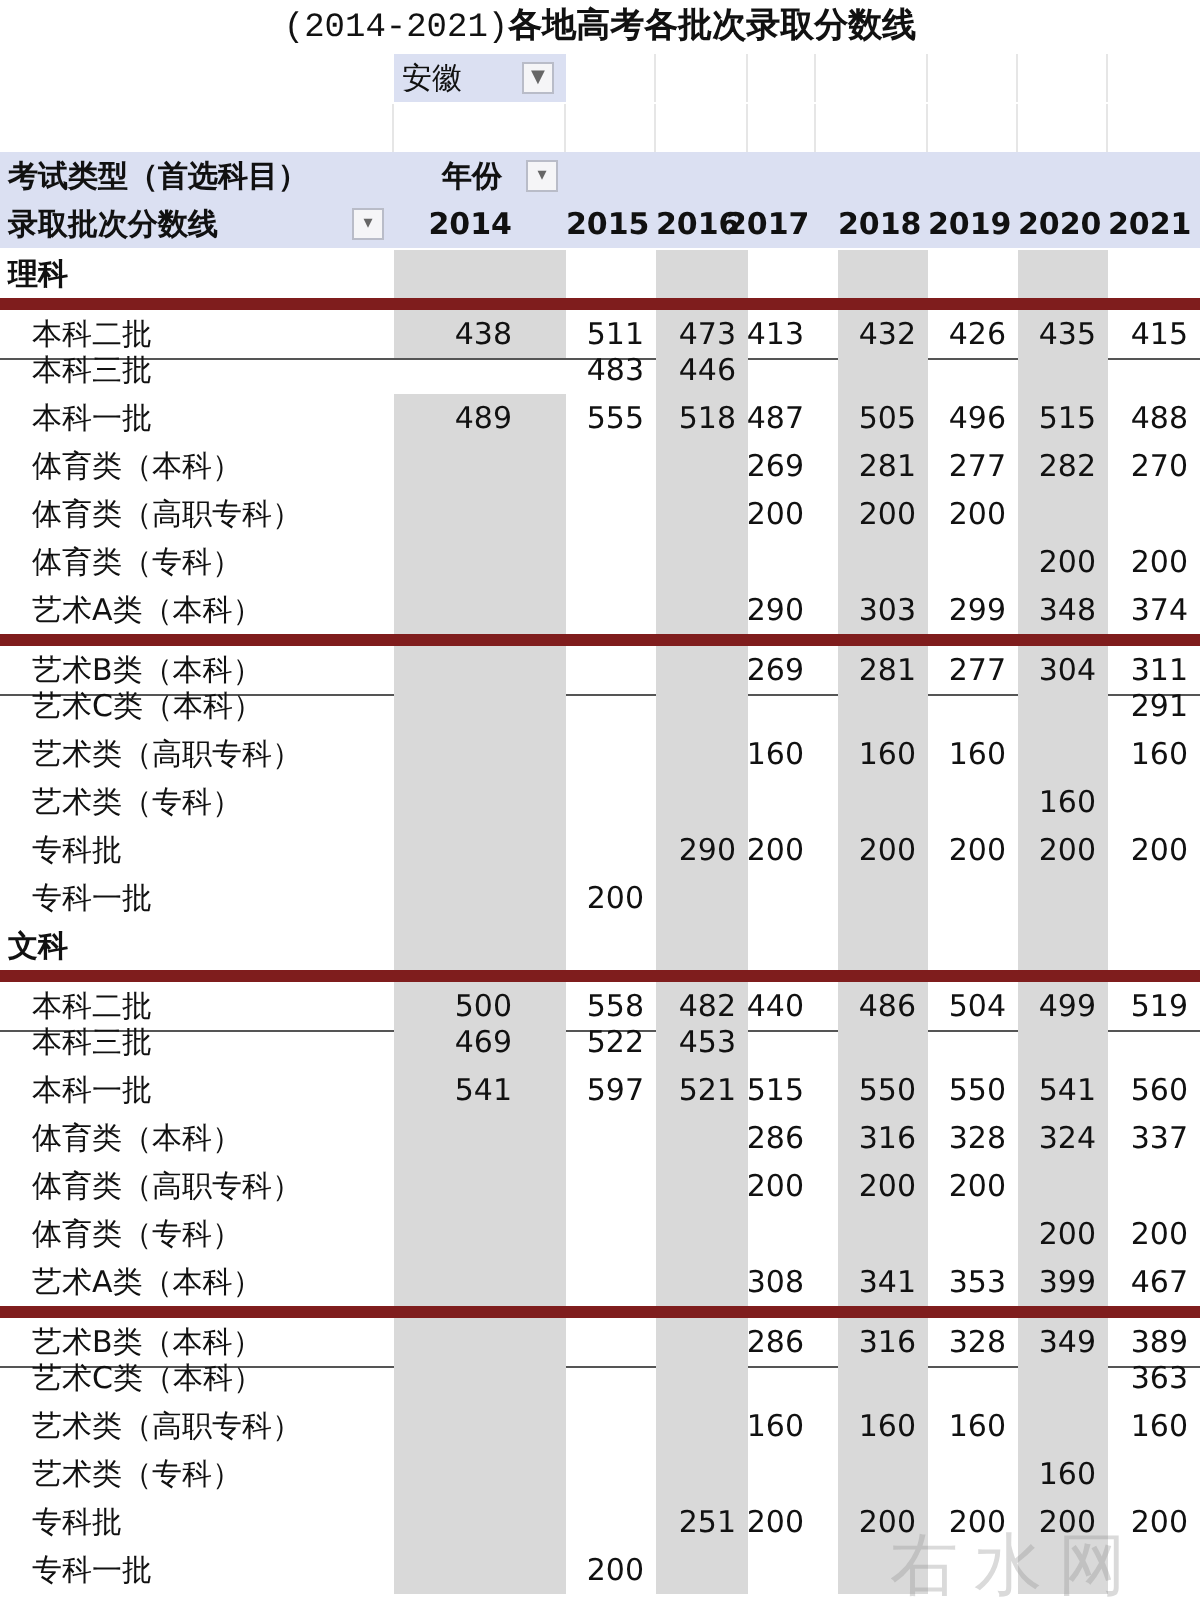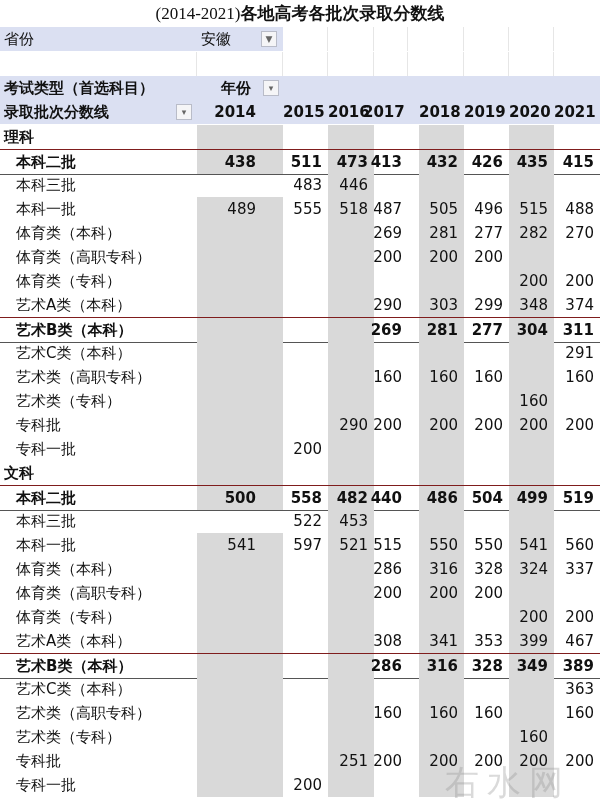--- a/index.html
+++ b/index.html
@@ -1,52 +1,51 @@
 <!DOCTYPE html>
 <html><head>
 <meta charset="utf-8">
 <style>
   html, body { margin:0; padding:0; background:#ffffff; }
   body { width:600px; height:809px; overflow:hidden; font-family:"DejaVu Sans", "Liberation Sans", sans-serif; color:#111; position:relative; }
   .title { position:absolute; left:0; top:0; width:600px; height:27px; text-align:center; font-size:17px; font-weight:bold; line-height:27px; background:#fff; }
-  .title .yr { font-weight:normal; font-family:Liberation Serif, serif; }
+  .title .yr { font-weight:normal; font-family:Liberation Mono, monospace; }
   .grid { position:absolute; left:0; top:27px; width:600px; }
   .row { position:absolute; left:0; width:600px; height:24px; }
   .cell { position:absolute; top:0; height:100%; box-sizing:border-box; font-size:15px; line-height:24px; white-space:nowrap; }
   .lbl { left:0; width:197px; padding-left:4px; }
   .lbl.indent { padding-left:16px; }
   .num { text-align:right; padding-right:6px; }
   .c0 { left:197px; width:86px; padding-right:27px; }
   .c1 { left:283px; width:45px; }
   .c2 { left:328px; width:46px; }
   .c3 { left:363px; width:45px; }
   .c4 { left:419px; width:45px; }
   .c5 { left:464px; width:45px; }
   .c6 { left:509px; width:45px; }
   .c7 { left:554px; width:46px; }
   .gray { background:#d9d9d9; }
   .hdr { background:#dbe0f2; }
   .bold { font-weight:bold; }
   .vline { border-right:1px solid #e6e6e6; }
   .dd { position:absolute; width:16px; height:16px; border:1px solid #b9bcc8; background:#f5f5f7; box-sizing:border-box; font-size:9px; line-height:14px; text-align:center; color:#666; }
-  .topline { border-top:1px solid #7f1d1d;font-weight:bold; }
+  .topline { border-top:6px solid #7f1d1d; }
   .sepline { border-bottom:1.5px solid #555; }
   .wm { position:absolute; left:445px; top:760px; font-size:34px; color:rgba(150,150,150,0.35); letter-spacing:8px; font-family:"DejaVu Sans", sans-serif; }
 </style>
 </head>
 <body>
 
 <div class="title">
   <span class="yr">(2014-2021)</span><span>各地高考各批次录取分数线</span>
 </div>
 
 <div class="grid">
 
   <div class="row" style="top:0;">
-    <div class="cell lbl hdr" style="width:197px;">省份</div>
     <div class="cell hdr" style="left:197px;width:86px;padding-left:4px;">
       <span>安徽</span>
       <span class="dd" style="left:64px;top:4px;">▼</span>
     </div>
     <div class="cell c1 vline"></div>
     <div class="cell c2 vline"></div>
     <div class="cell c3 vline"></div>
     <div class="cell c4 vline"></div>
     <div class="cell c5 vline"></div>
     <div class="cell c6 vline"></div>
@@ -259,20 +258,21 @@
         <div class="cell num c1">558</div>
         <div class="cell num c2 gray">482</div>
         <div class="cell num c3">440</div>
         <div class="cell num c4 gray">486</div>
         <div class="cell num c5">504</div>
         <div class="cell num c6 gray">499</div>
         <div class="cell num c7">519</div>
       </div>
       <div class="row" style="top: 482px;">
         <div class="cell lbl indent">本科三批</div>
+        <div class="cell num c0 gray">469</div>
         <div class="cell num c1">522</div>
         <div class="cell num c2 gray">453</div>
         <div class="cell num c3"></div>
         <div class="cell num c4 gray"></div>
         <div class="cell num c5"></div>
         <div class="cell num c6 gray"></div>
         <div class="cell num c7"></div>
       </div>
       <div class="row" style="top: 506px;">
         <div class="cell lbl indent">本科一批</div>

